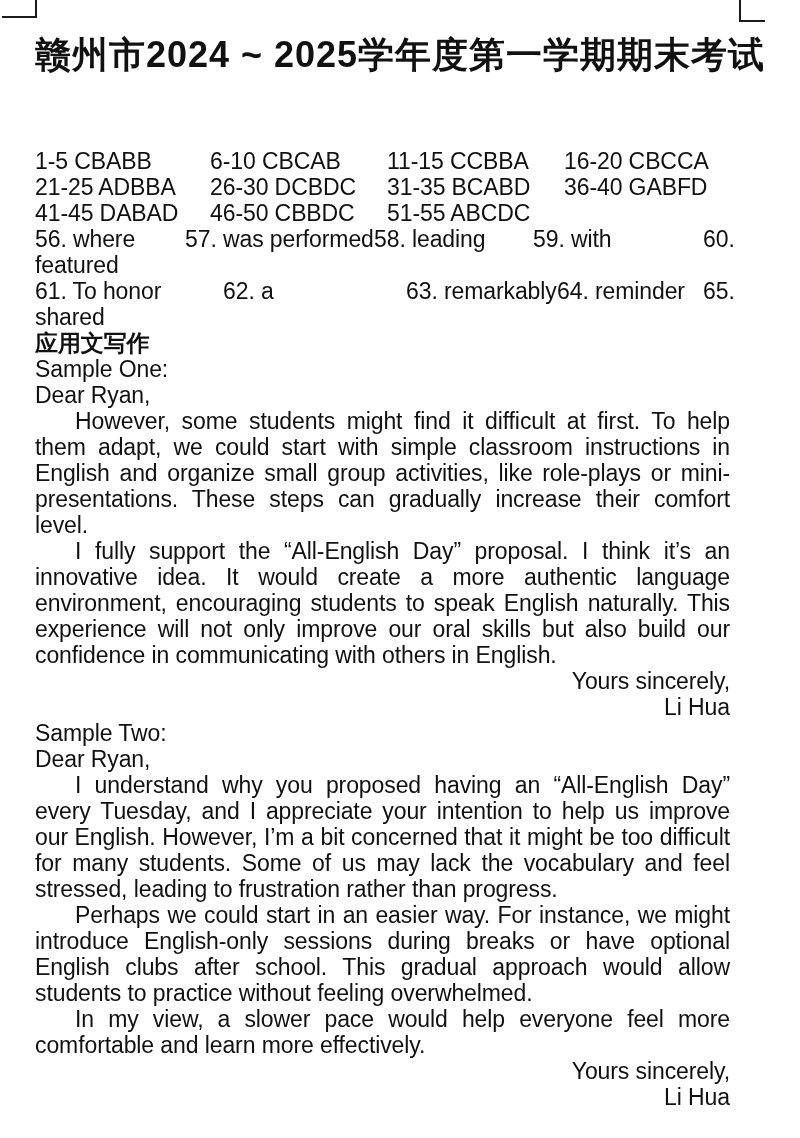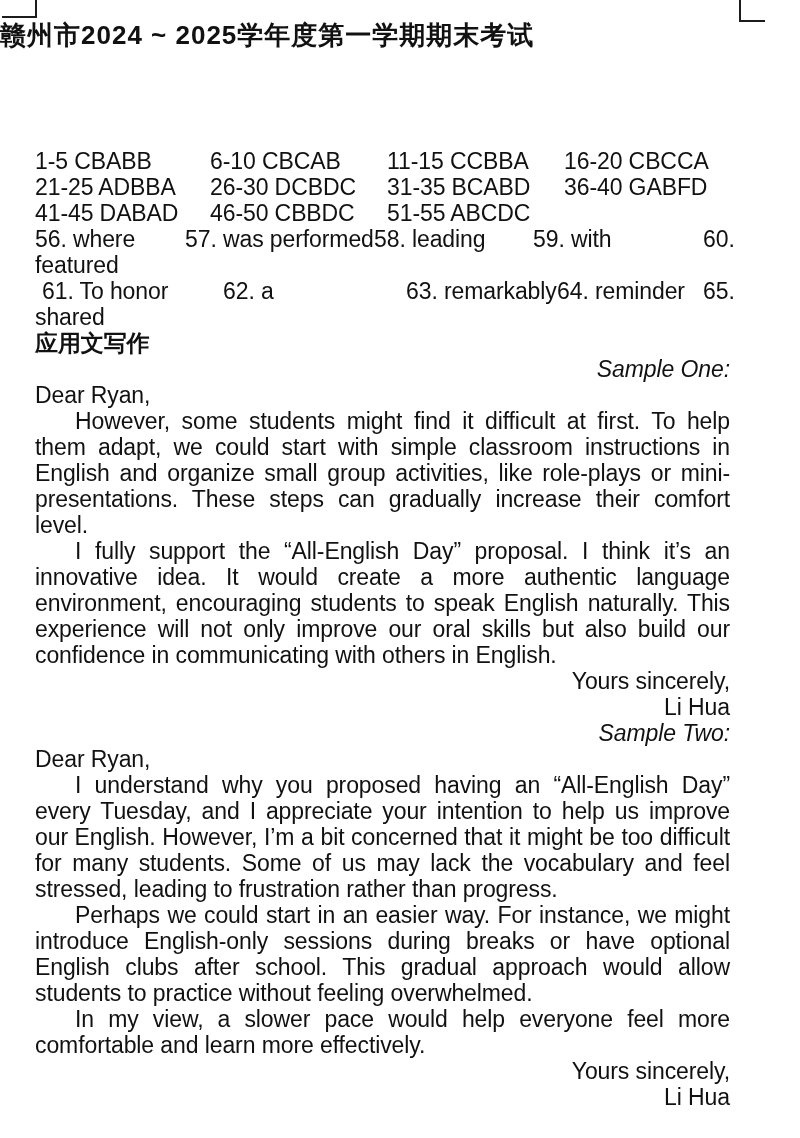--- a/index.html
+++ b/index.html
@@ -26,24 +26,24 @@
     border-bottom: 2px solid #1c1c1c;
   }
   .crop-tr {
     position: absolute;
     left: 739px; top: 0;
     width: 24px; height: 20px;
     border-left: 2px solid #1c1c1c;
     border-bottom: 2px solid #1c1c1c;
   }
   .title {
-    padding-top: 12px;
-    text-align: left;
+    padding-top: 32px;
+    text-align: center;
     font-weight: 700;
-    font-size: 26px;
+    font-size: 36px;
     line-height: 46px;
     letter-spacing: 1px;
   }
   .content {
     position: absolute;
     left: 35px;
     top: 148px;
     width: 695px;
     font-size: 23px;
     line-height: 26px;
@@ -57,34 +57,32 @@
   .ans-row span { position: absolute; top: 0; }
   .obj-c0 { left: 0; }
   .obj-c1 { left: 175px; }
   .obj-c2 { left: 352px; }
   .obj-c3 { left: 529px; }
   .f1-c0 { left: 0; }
   .f1-c1 { left: 150px; }
   .f1-c2 { left: 339px; }
   .f1-c3 { left: 498px; }
   .f1-c4 { left: 668px; }
-  .f2-c0 { left: 7px; text-align: right; }
+  .f2-c0 { left: 0; text-align: right; }
   .f2-c1 { left: 188px; }
   .f2-c2 { left: 371px; }
   .f2-c3 { left: 522px; }
   .f2-c4 { left: 668px; text-align: center; }
   .overflow-line { height: 26px; }
   .section-heading {
     font-weight: 700;
     height: 26px;
   }
   .sample-label {
-    font-style: italic;
     height: 26px;
-    text-align: right;
   }
   .salutation { height: 26px; }
   .para {
     margin: 0;
     text-align: justify;
     text-indent: 40px;
   }
   .closing, .signature {
     text-align: right;
     height: 26px;

